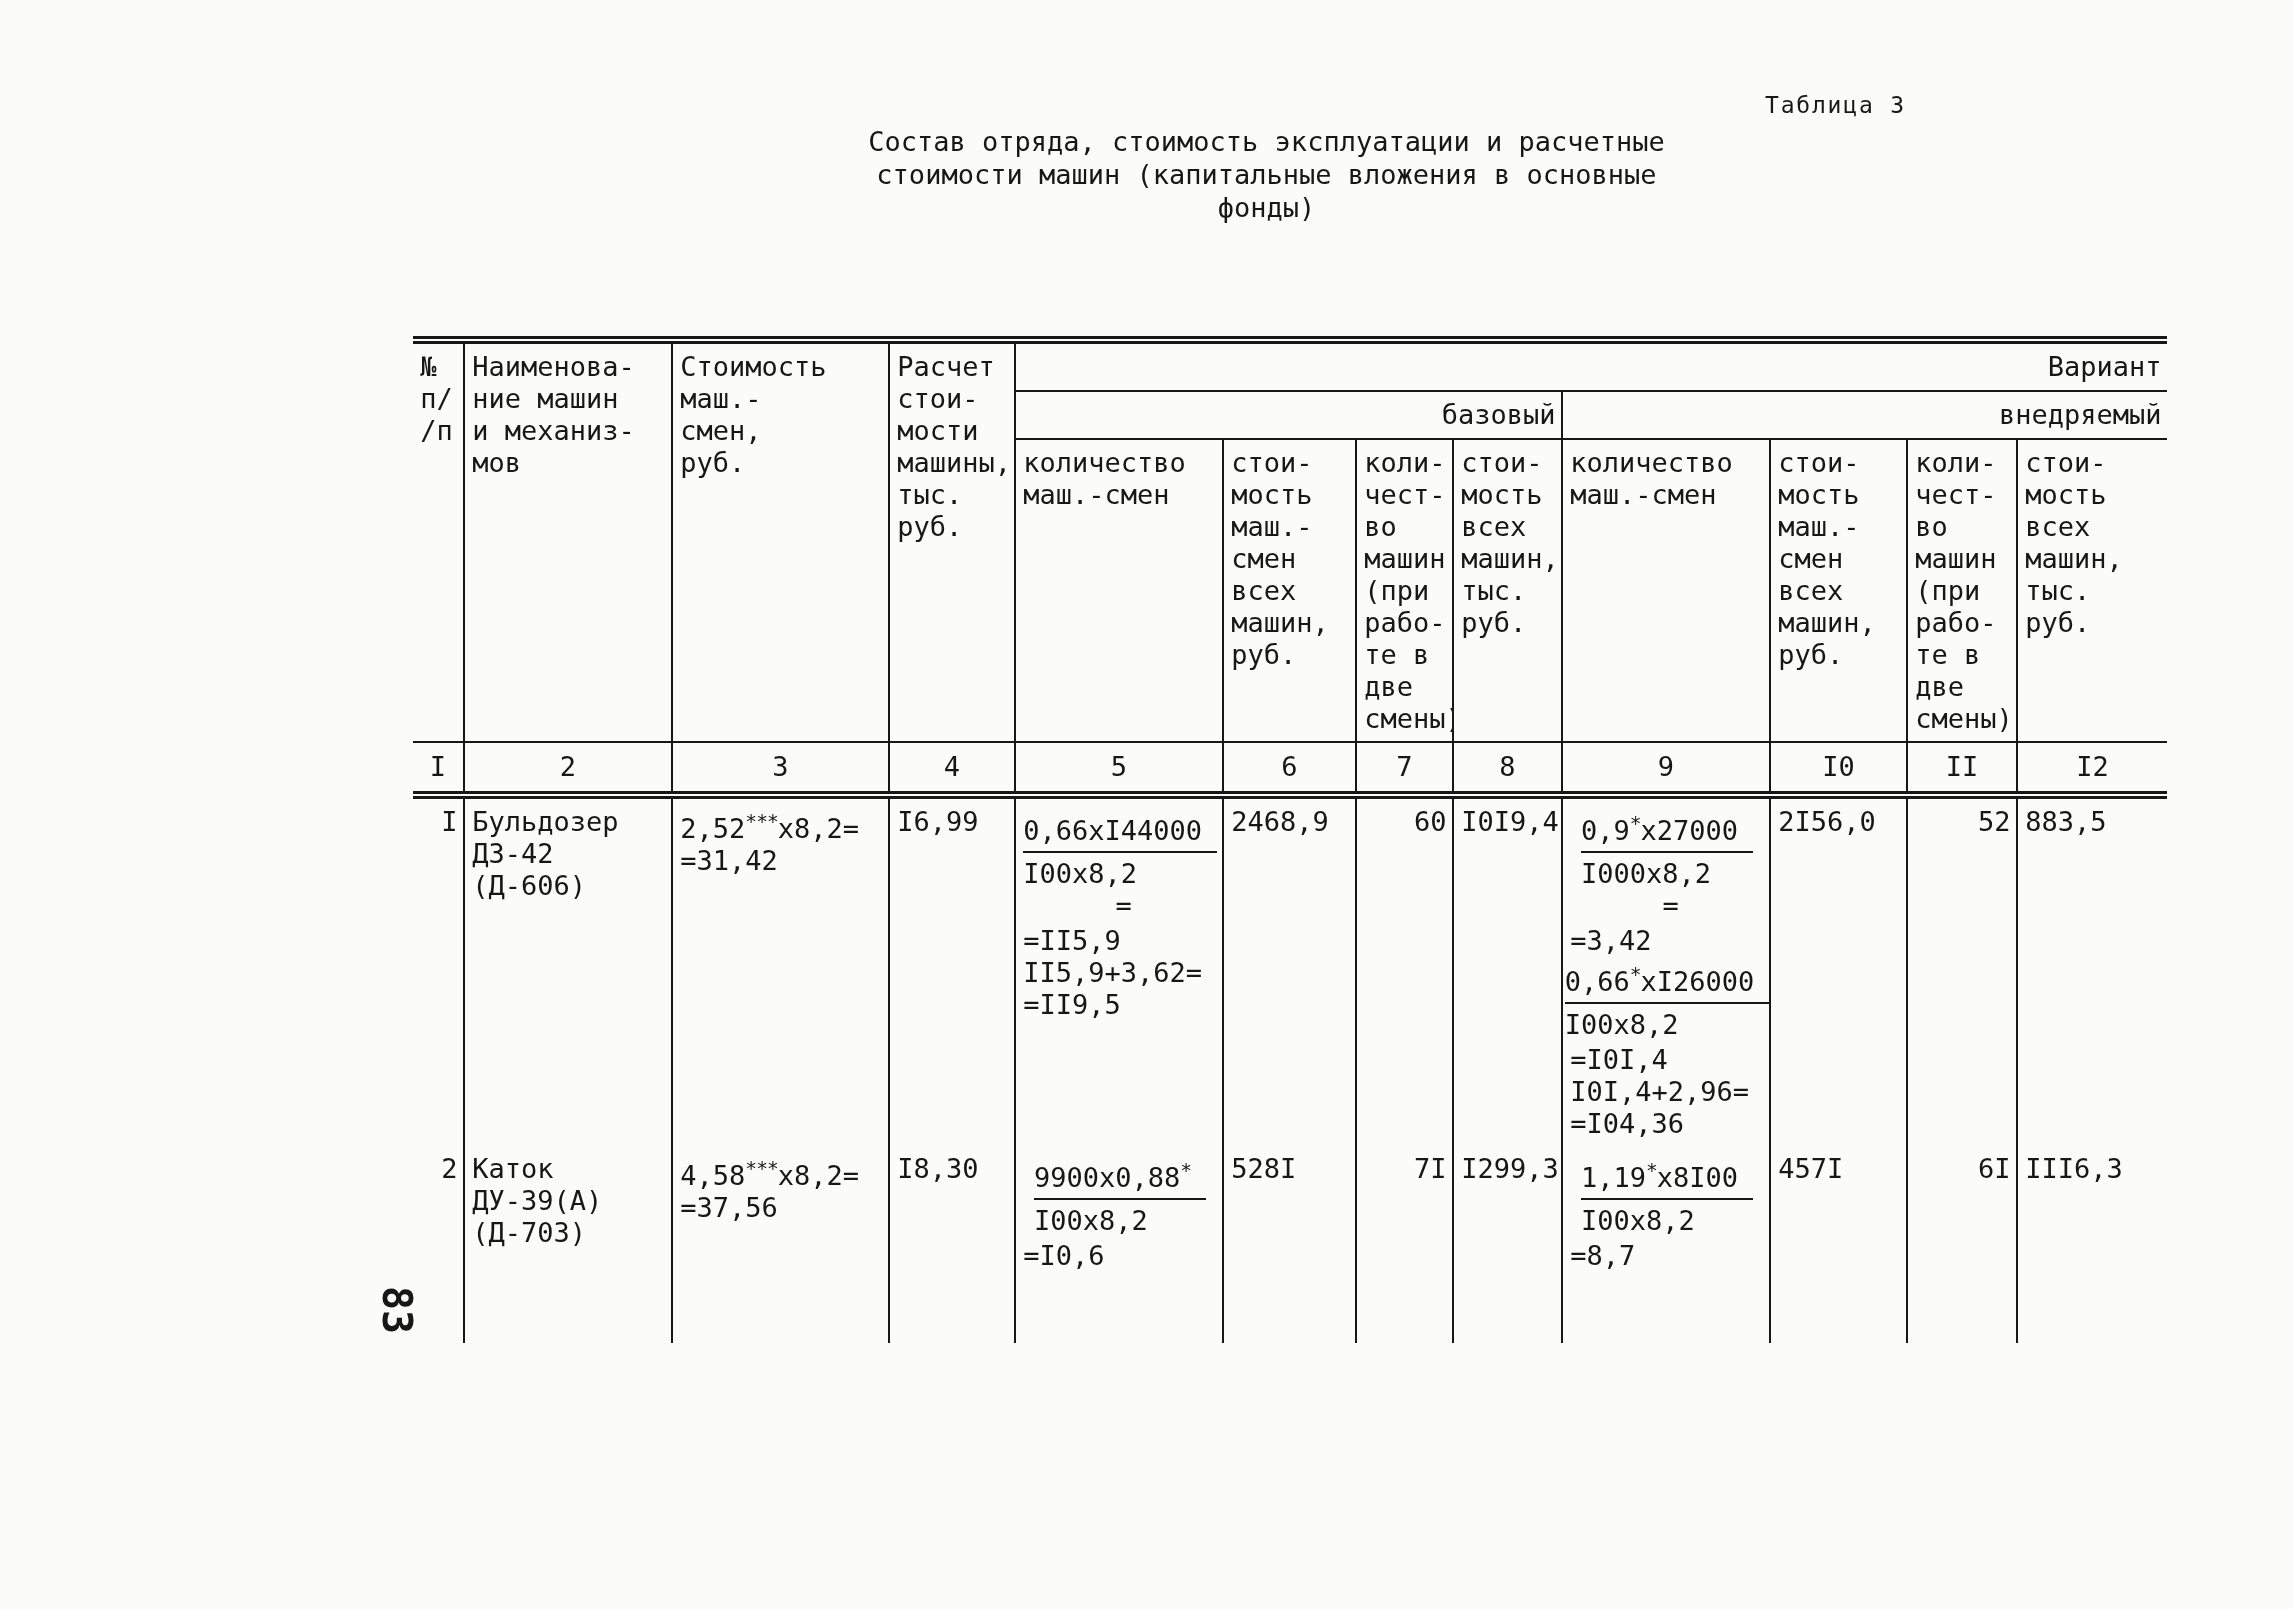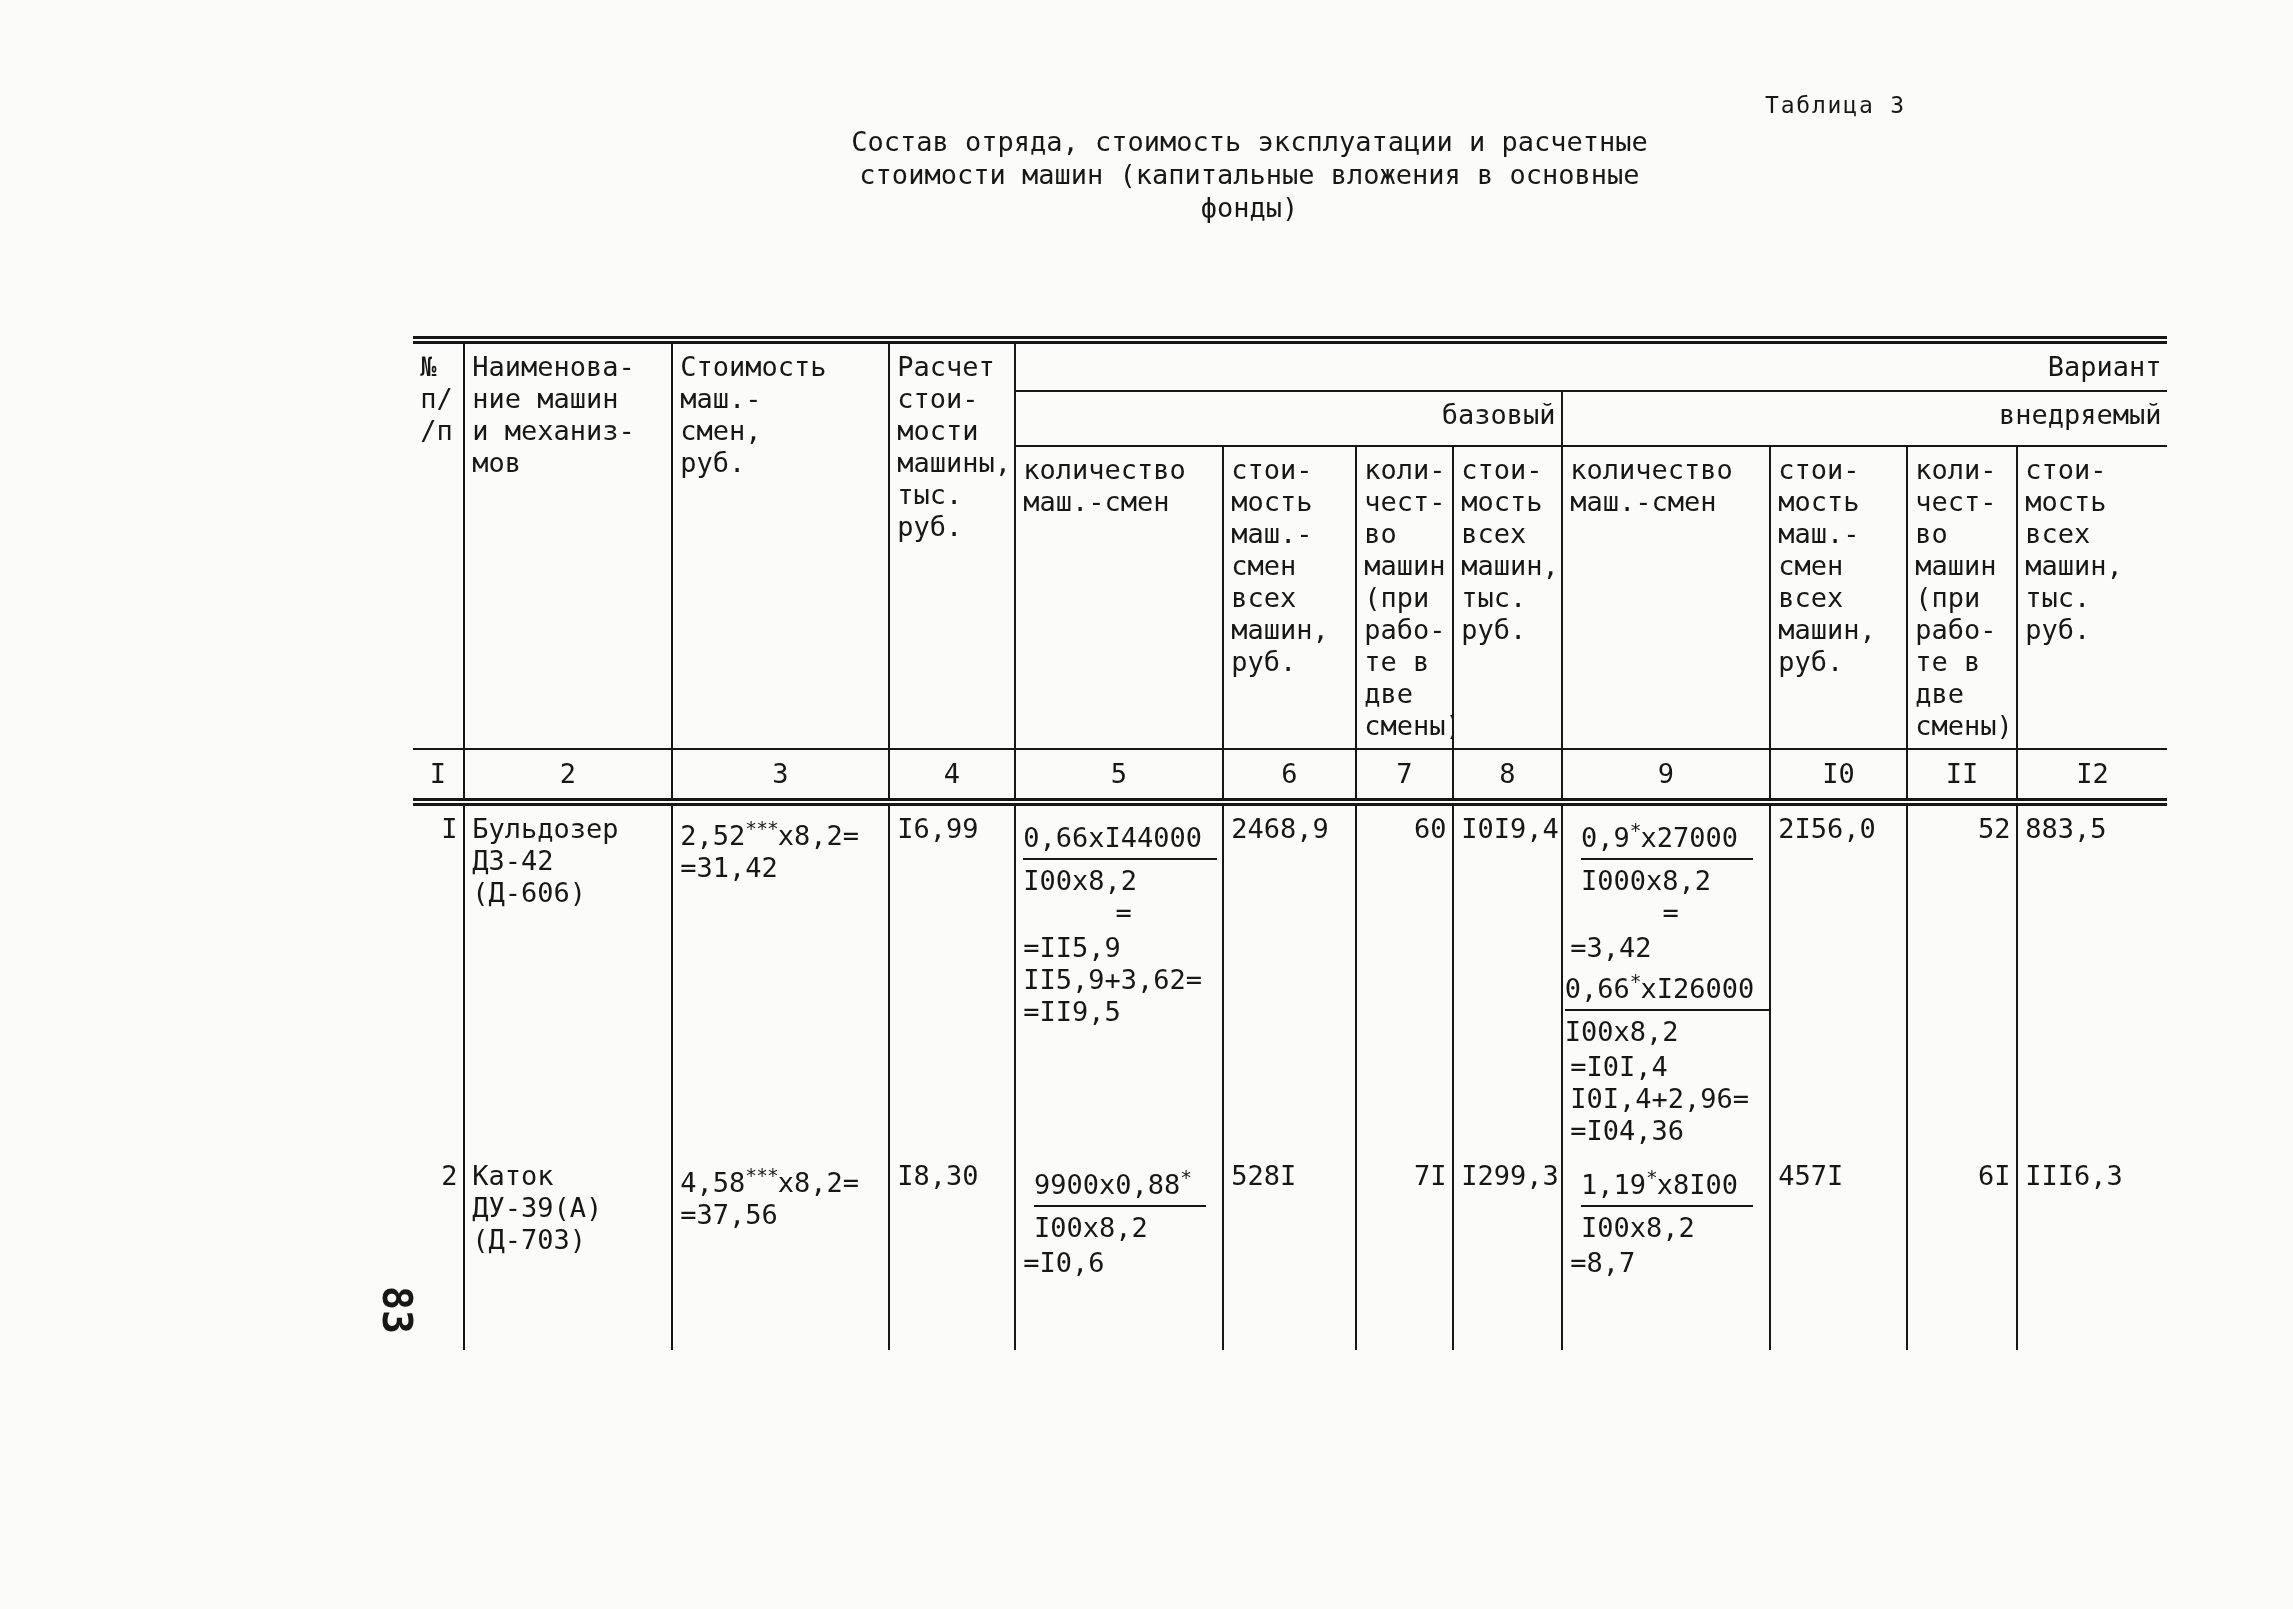--- a/index.html
+++ b/index.html
@@ -15,21 +15,21 @@
   .table-label {
     position: absolute;
     left: 1765px;
     top: 92px;
     font-size: 23px;
     letter-spacing: 1.8px;
     white-space: pre;
   }
   .doc-title {
     position: absolute;
-    left: 735px;
+    left: 752px;
     top: 125px;
     width: 1029px;
     text-align: center;
     font-size: 27px;
     line-height: 33px;
     white-space: pre-line;
   }
   .page-number {
     position: absolute;
     left: 373px;
@@ -54,21 +54,21 @@
     border-left: 2.8px solid #171717;
     border-right: 2.8px solid #171717;
     vertical-align: top;
     padding: 7.3px 5.5px 5.5px 7.3px;
     overflow: hidden;
   }
   td:first-child { border-left: none; }
   td:last-child  { border-right: none; }
 
   tr.hA { height: 51px; }
-  tr.hB { height: 55px; }
+  tr.hB { height: 48px; }
   tr.hC { height: 266px; }
   tr.nums { height: 53px; }
   tr.r1 { height: 323px; }
   tr.r2 { height: 197px; }
 
   td.rule-bottom { border-bottom: 2.8px solid #171717; }
   tr.nums td {
     border-top: 2.8px solid #171717;
     border-bottom: 8.3px double #171717;
     text-align: center;

